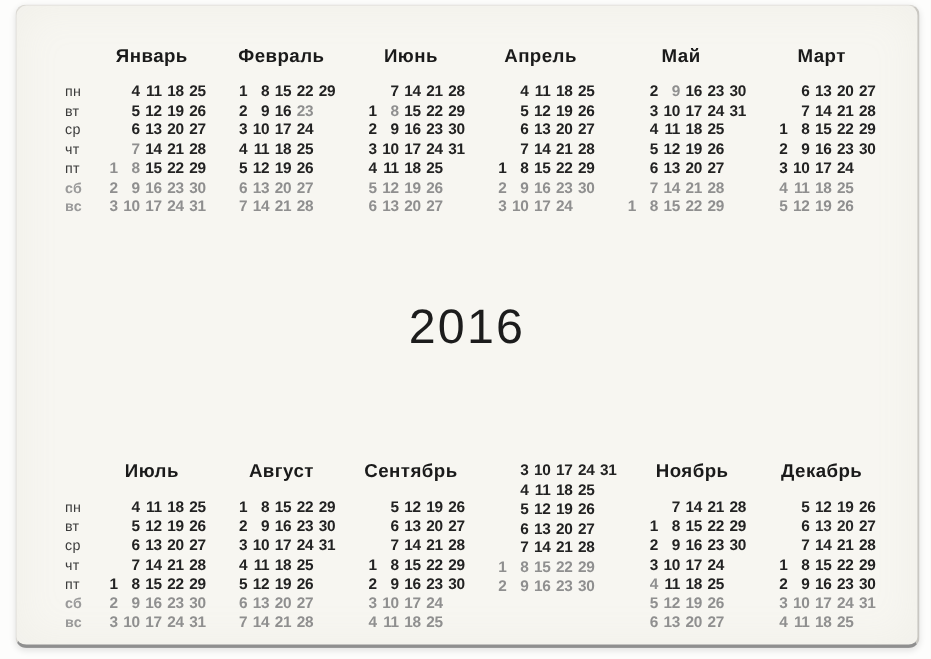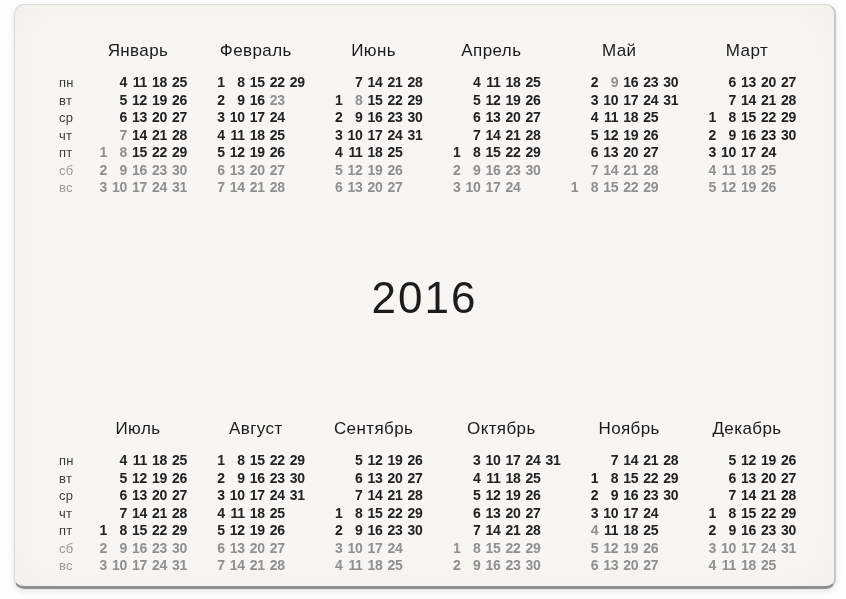--- a/index.html
+++ b/index.html
@@ -18,28 +18,28 @@
     box-shadow:0 2px 6px rgba(0,0,0,0.10), inset 0 0 40px rgba(200,195,185,0.12);
   }
   .half { position:absolute; left:0; width:100%; height:170px; }
   .half.top { top:36px; }
   .half.bottom { top:414px; }
   .wd { position:absolute; left:44px; top:33px; width:32px; }
   .wd .wd-label {
     height:17.5px; line-height:17.5px; font-size:13px;
     color:var(--label-dark, #3c3c3c); letter-spacing:0.3px;
   }
-  .wd .wd-label.gray { color:var(--label-gray, #9a9a9a); }
+  .wd .wd-label.gray { color:var(--label-gray, #9a9a9a);font-weight:bold; }
   .months {
     position:absolute; left:74px; right:38px; top:0;
     display:flex; justify-content:space-between; align-items:flex-start;
   }
   .mname {
     text-align:center; font-size:17px; line-height:20px; margin-bottom:13px;
-    color:#1a1a1a; letter-spacing:0.4px; white-space:nowrap;
+    color:#1a1a1a; letter-spacing:0.4px; white-space:nowrap;font-weight:bold;
   }
   .mgrid { display:grid; column-gap:2px; grid-auto-rows:17.5px; }
   .cell {
     text-align:right; font-size:14px; font-weight:bold; line-height:17.5px;
     color:var(--date-black, #222222); letter-spacing:-0.3px;
   }
   .cell.gray { color:var(--holiday-gray, #8f8f8f); }
   .year {
     position:absolute; left:0; width:100%; top:266px; text-align:center;
     font-size:44px; line-height:54px; color:#1c1c1c; letter-spacing:2px;
@@ -438,21 +438,20 @@
             <span class="cell gray">24</span>
             <span class="cell gray"></span>
             <span class="cell gray">4</span>
             <span class="cell gray">11</span>
             <span class="cell gray">18</span>
             <span class="cell gray">25</span>
             <span class="cell gray"></span>
           </div>
         </div>
         <div class="month">
-          <div class="mname">Октябрь</div>
           <div class="mgrid" style="grid-template-columns: repeat(6, 18px);">
             <span class="cell"></span>
             <span class="cell">3</span>
             <span class="cell">10</span>
             <span class="cell">17</span>
             <span class="cell">24</span>
             <span class="cell">31</span>
             <span class="cell"></span>
             <span class="cell">4</span>
             <span class="cell">11</span>

